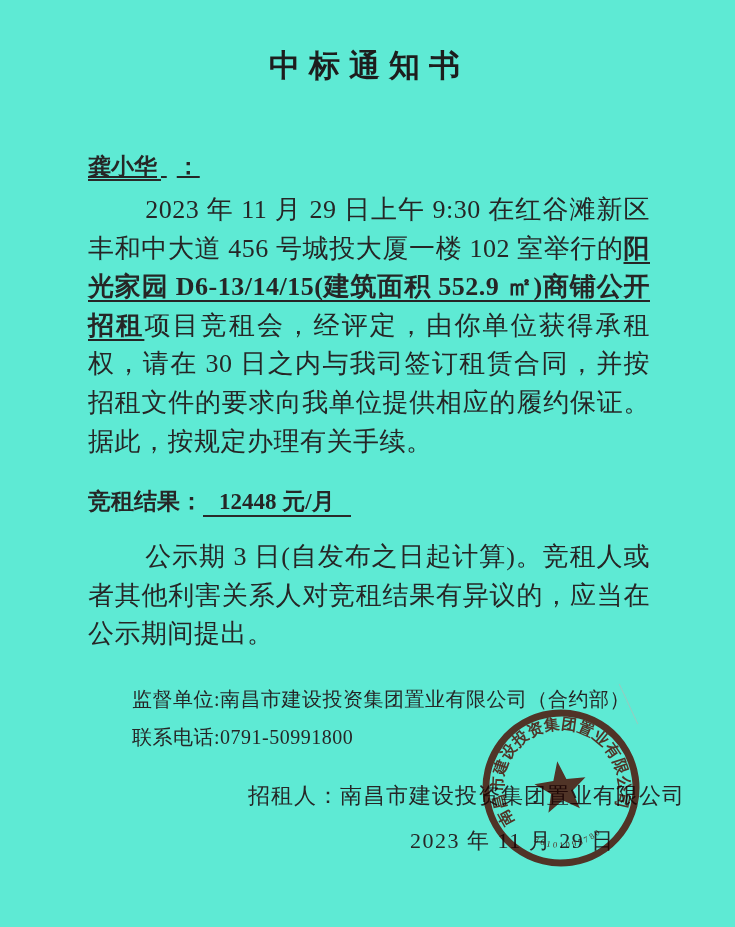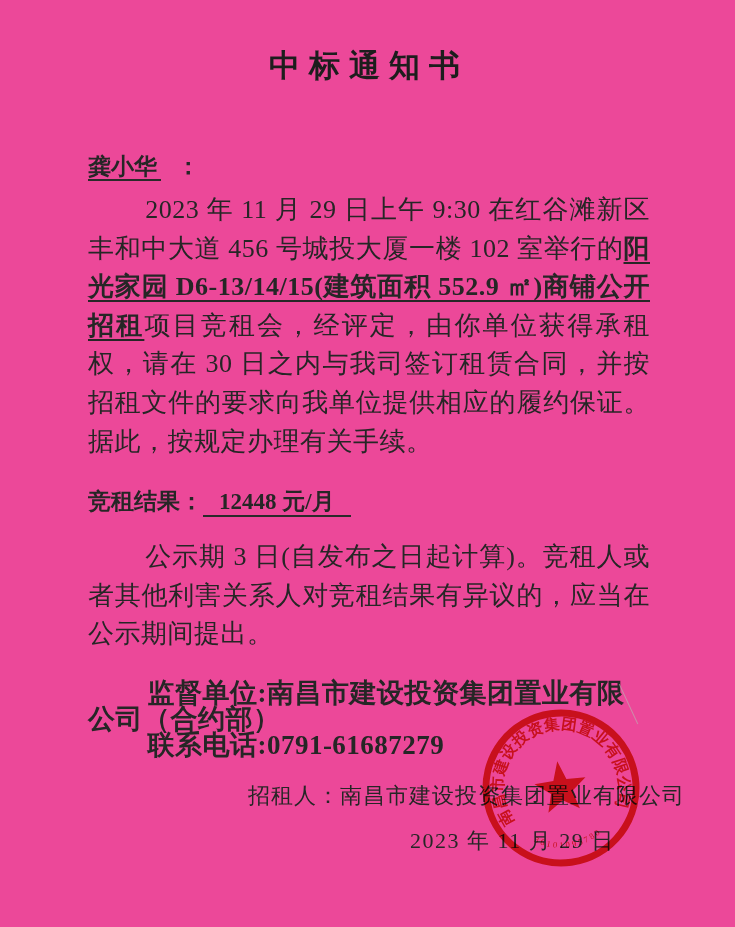--- a/index.html
+++ b/index.html
@@ -1,39 +1,40 @@
 <!DOCTYPE html>
 <html lang="zh" style="--seal-color: #d5281e;"><head>
 <meta charset="utf-8">
 <style>
   html,body{margin:0;padding:0;background:#e8e8e8;}
   .page{
     position:relative;
     width:735px;height:927px;
     margin:0 auto;
-    background:#ec4899;
+    background:#5eead4;
     overflow:hidden;
     font-family:"Liberation Serif","DejaVu Serif",serif;
     color:#262626;
   }
   .content{padding:46px 85px 0 88px;}
   .doc-title{
     margin:0;
     text-align:center;
     font-size:31px;
     font-weight:700;
     letter-spacing:9px;
     line-height:40px;
     color:#1d1d1d;
   }
   .addressee{
     margin-top:66px;
     font-size:23px;
     font-weight:700;
     line-height:30px;
+    text-decoration:underline;
   }
   .addressee .name{
     border-bottom:2px solid #2a2a2a;
     padding-right:4px;
   }
   .addressee .colon{margin-left:10px;}
   .para{
     font-size:26px;
     line-height:38.6px;
     text-align:justify;
@@ -51,25 +52,24 @@
     font-size:23px;
     font-weight:700;
     line-height:30px;
   }
   .result-value{
     border-bottom:2px solid #2a2a2a;
     padding:0 16px 1px 16px;
   }
   .notice{margin-top:21px;text-indent:2.2em;}
   .sup-line{
-    font-size:27px;
-    line-height:26px;
+    font-size:20px;
+    line-height:38px;
     text-indent:2.2em;
     letter-spacing:.5px;
-    font-weight:bold;
   }
   .lessor-line{
     position:absolute;
     left:248px;top:781px;
     font-size:22px;
     letter-spacing:1px;
     line-height:30px;
   }
   .date-line{
     position:absolute;
@@ -120,21 +120,21 @@
       <span>2023 年 11 月 29 日上午 9:30 在红谷滩新区丰和中大道 456 号城投大厦一楼 102 室举行的</span><span class="bold-underline">阳光家园 D6-13/14/15(建筑面积 552.9 ㎡)商铺公开招租</span><span>项目竞租会，经评定，由你单位获得承租权，请在 30 日之内与我司签订租赁合同，并按招租文件的要求向我单位提供相应的履约保证。据此，按规定办理有关手续。</span>
     </p>
 
     <div class="result-line">
       <span>竞租结果：</span><span class="result-value">12448 元/月</span>
     </div>
 
     <p class="para notice">公示期 3 日(自发布之日起计算)。竞租人或者其他利害关系人对竞租结果有异议的，应当在公示期间提出。</p>
 
     <div class="sup-line">监督单位:南昌市建设投资集团置业有限公司（合约部）</div>
-    <div class="sup-line">联系电话:0791-61687279</div>
+    <div class="sup-line">联系电话:0791-50991800</div>
 
   </div>
 
   <div class="lessor-line">
     <span>招租人：</span><span>南昌市建设投资集团置业有限公司</span>
   </div>
 
   <div class="date-line">2023 年 11 月 29 日</div>
 
   <div class="crease"></div>

